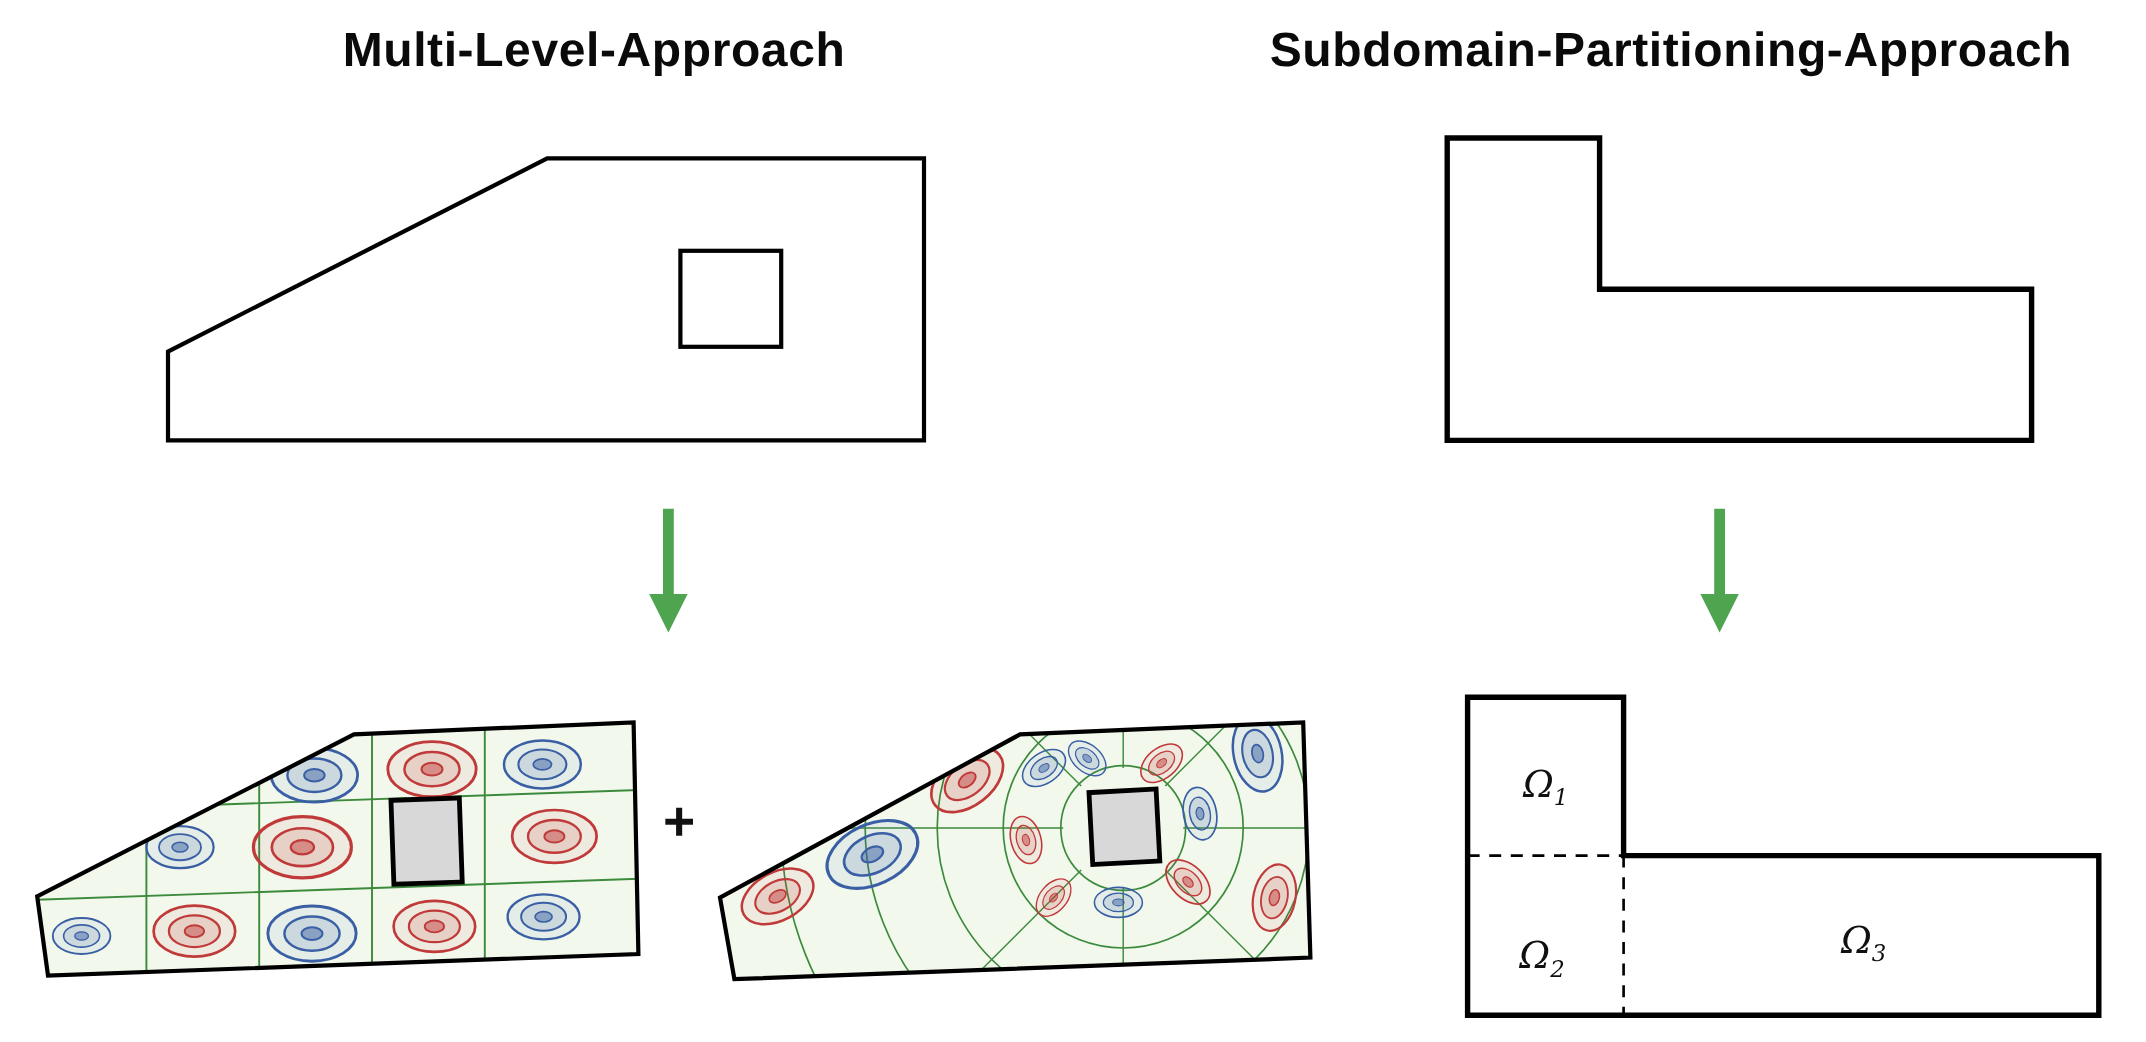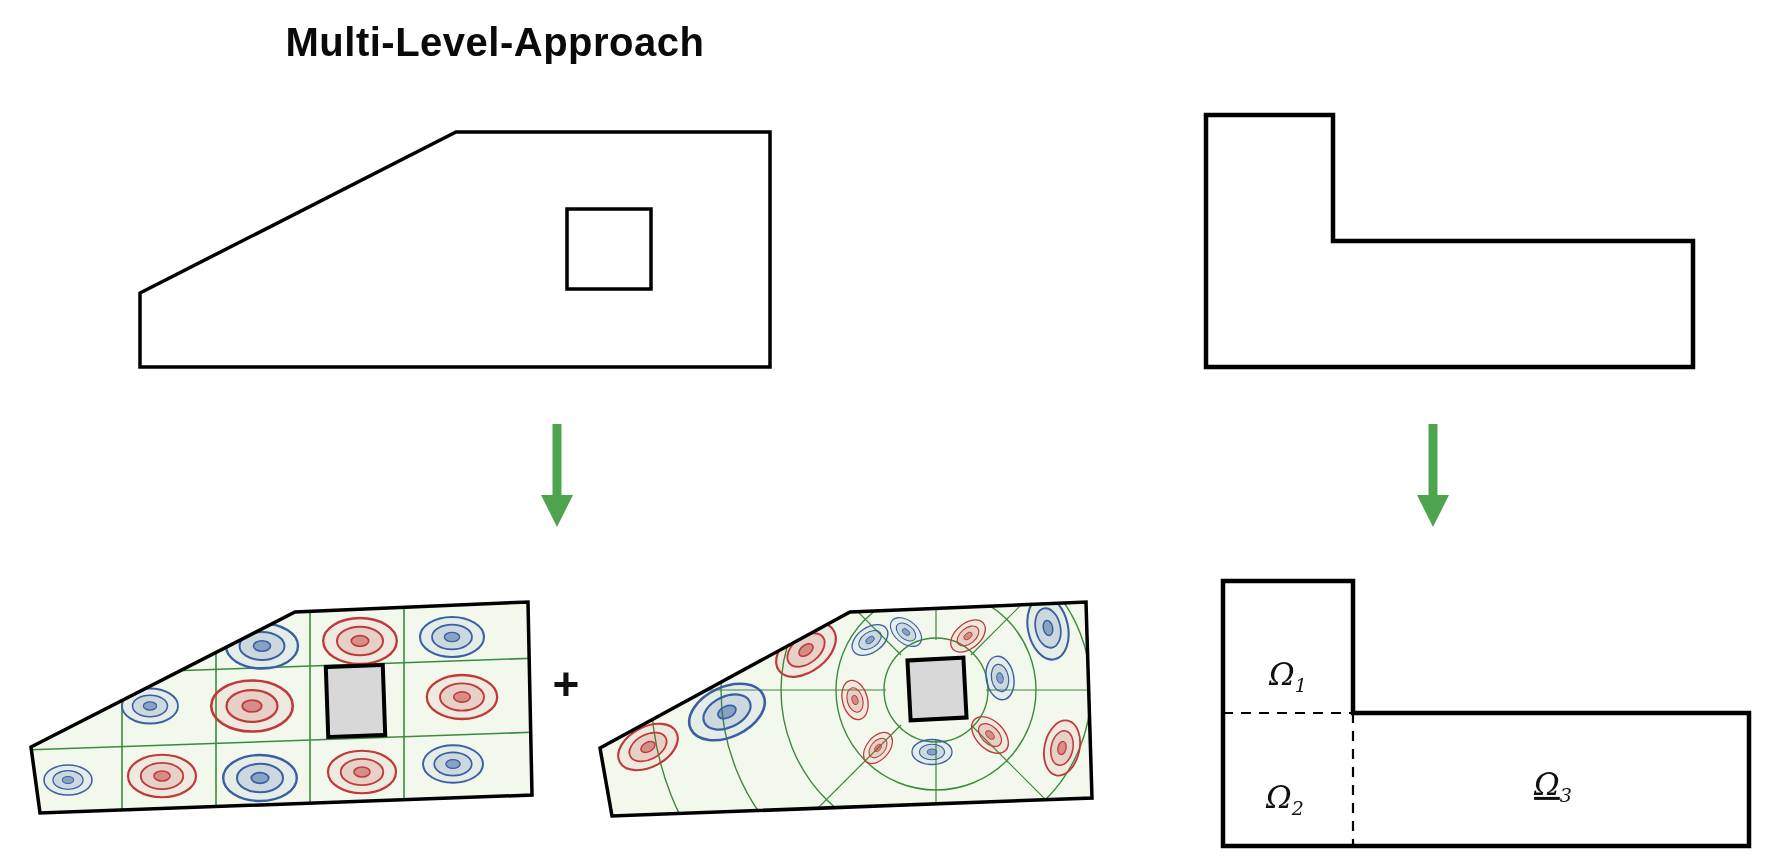--- a/index.html
+++ b/index.html
@@ -156,26 +156,27 @@
     <polygon class="shape" stroke-width="4.5" points="1206,115 1333,115 1333,241 1693,241 1693,367 1206,367"></polygon>
 
     <g>
       <polygon class="shape" stroke-width="4.5" points="1223,581 1353,581 1353,713 1749,713 1749,846 1223,846"></polygon>
       <line class="dash" x1="1223" y1="713" x2="1353" y2="713"></line>
       <line class="dash" x1="1353" y1="713" x2="1353" y2="846"></line>
     </g>
   </svg>
 
   <div class="title left">Multi-Level-Approach</div>
+  <div class="title right">Subdomain-Partitioning-Approach</div>
 
   <div class="plus">+</div>
 
-  <div class="omega" style="left:1288px; top:676px;">
+  <div class="omega" style="left:1288px; top:656px;">
     <span>Ω</span><sub>1</sub>
   </div>
   <div class="omega" style="left:1285px; top:799px;">
     <span>Ω</span><sub>2</sub>
   </div>
-  <div class="omega" style="left:1553px; top:786px;text-decoration:underline;">
+  <div class="omega" style="left:1553px; top:786px;">
     <span>Ω</span><sub>3</sub>
   </div>
 
 </div>
 
 </body></html>

